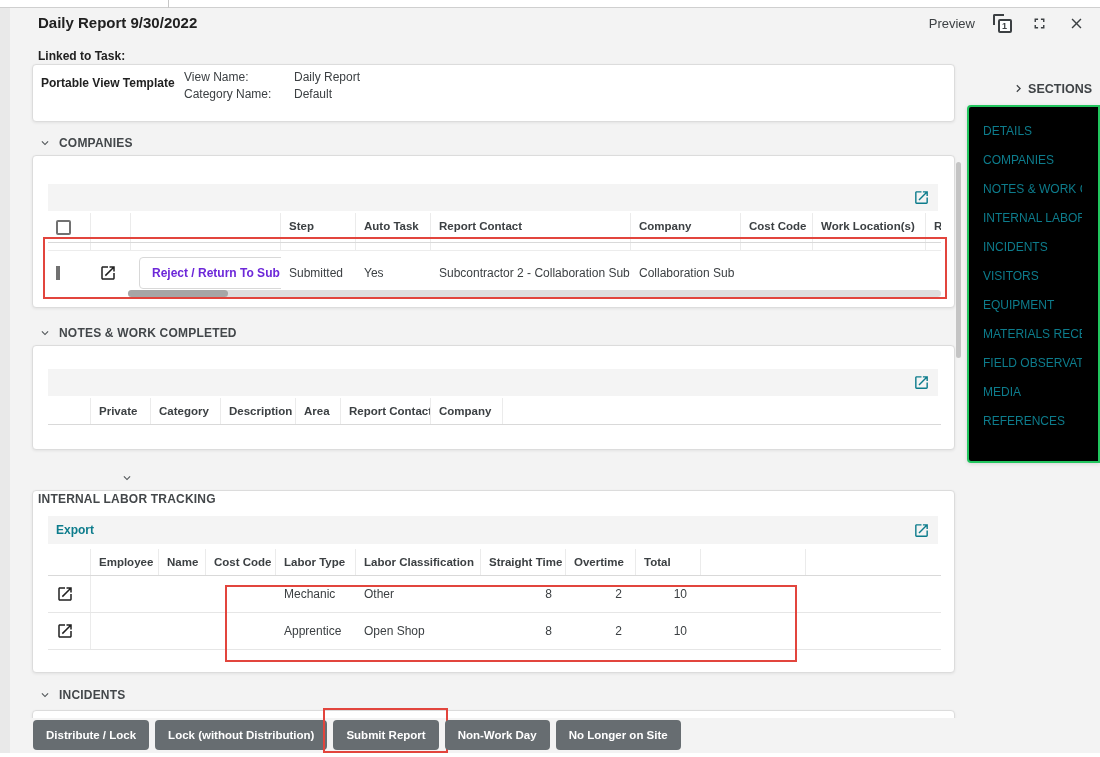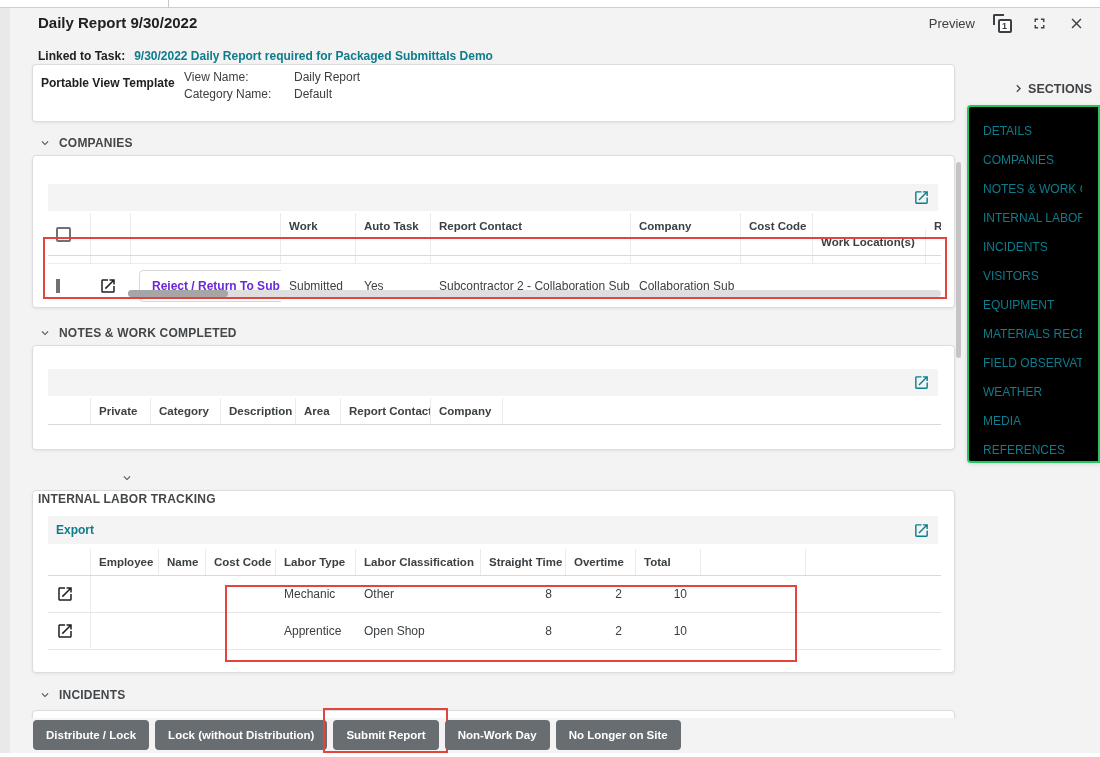--- a/index.html
+++ b/index.html
@@ -106,21 +106,20 @@
   </span>
   <span class="icon-btn">
     <svg width="17" height="17" viewBox="0 0 24 24" fill="currentColor">
         <path d="M19 6.41 17.59 5 12 10.59 6.41 5 5 6.41 10.59 12 5 17.59 6.41 19 12 13.41 17.59 19 19 17.59 13.41 12z"></path>
       </svg>
   </span>
 </div>
 
 <div class="linked-task">
   <span class="lbl">Linked to Task:</span>
-  <a class="link">9/30/2022 Daily Report required for Packaged Submittals Demo</a>
 </div>
 
 <div class="card details-card">
   <span class="tpl-label">Portable View Template</span>
   <span class="kv-label" style="top:5px;">View Name:</span>
   <span class="kv-value" style="top:5px;">Daily Report</span>
   <span class="kv-label" style="top:22px;">Category Name:</span>
   <span class="kv-value" style="top:22px;">Default</span>
 </div>
 
@@ -135,21 +134,20 @@
 <div class="sections-panel">
   <div class="nav-item">DETAILS</div>
   <div class="nav-item">COMPANIES</div>
   <div class="nav-item">NOTES &amp; WORK COMP...</div>
   <div class="nav-item">INTERNAL LABOR TRA...</div>
   <div class="nav-item">INCIDENTS</div>
   <div class="nav-item">VISITORS</div>
   <div class="nav-item">EQUIPMENT</div>
   <div class="nav-item">MATERIALS RECEIVED</div>
   <div class="nav-item">FIELD OBSERVATIONS</div>
-  <div class="nav-item">WEATHER</div>
   <div class="nav-item">MEDIA</div>
   <div class="nav-item">REFERENCES</div>
 </div>
 <div class="v-scroll"></div>
 
 <div class="sec-h" style="left:38px; top:136px;">
   <span class="chev">
     <svg width="14" height="14" viewBox="0 0 24 24" fill="#55595c">
         <path d="M7.41 8.59 12 13.17l4.59-4.58L18 10l-6 6-6-6z"></path>
       </svg>
@@ -164,26 +162,26 @@
         </svg>
     </span>
   </div>
   <div class="tbl" style="top:57px;">
     <div class="thead">
       <div class="th" style="width:43px; display:flex; align-items:center;">
           <span class="checkbox"></span>
         </div>
       <div class="th" style="width:40px;"></div>
       <div class="th" style="width:150px;"></div>
-      <div class="th" style="width:75px;">Work</div>
+      <div class="th" style="width:75px;">Step</div>
       <div class="th" style="width:75px;">Auto Task</div>
       <div class="th" style="width:200px;">Report Contact</div>
       <div class="th" style="width:110px;">Company</div>
       <div class="th" style="width:72px;">Cost Code</div>
-      <div class="th" style="width:113px;margin-top:16px;">Work Location(s)</div>
+      <div class="th" style="width:113px;">Work Location(s)</div>
       <div class="th" style="width:60px;">Rep</div>
     </div>
     <div class="spacer-row">
       <span class="sp" style="width:43px;"></span>
         <span class="sp" style="width:40px;"></span>
         <span class="sp" style="width:150px;"></span>
         <span class="sp" style="width:75px;"></span>
         <span class="sp" style="width:75px;"></span>
         <span class="sp" style="width:200px;"></span>
         <span class="sp" style="width:110px;"></span>

